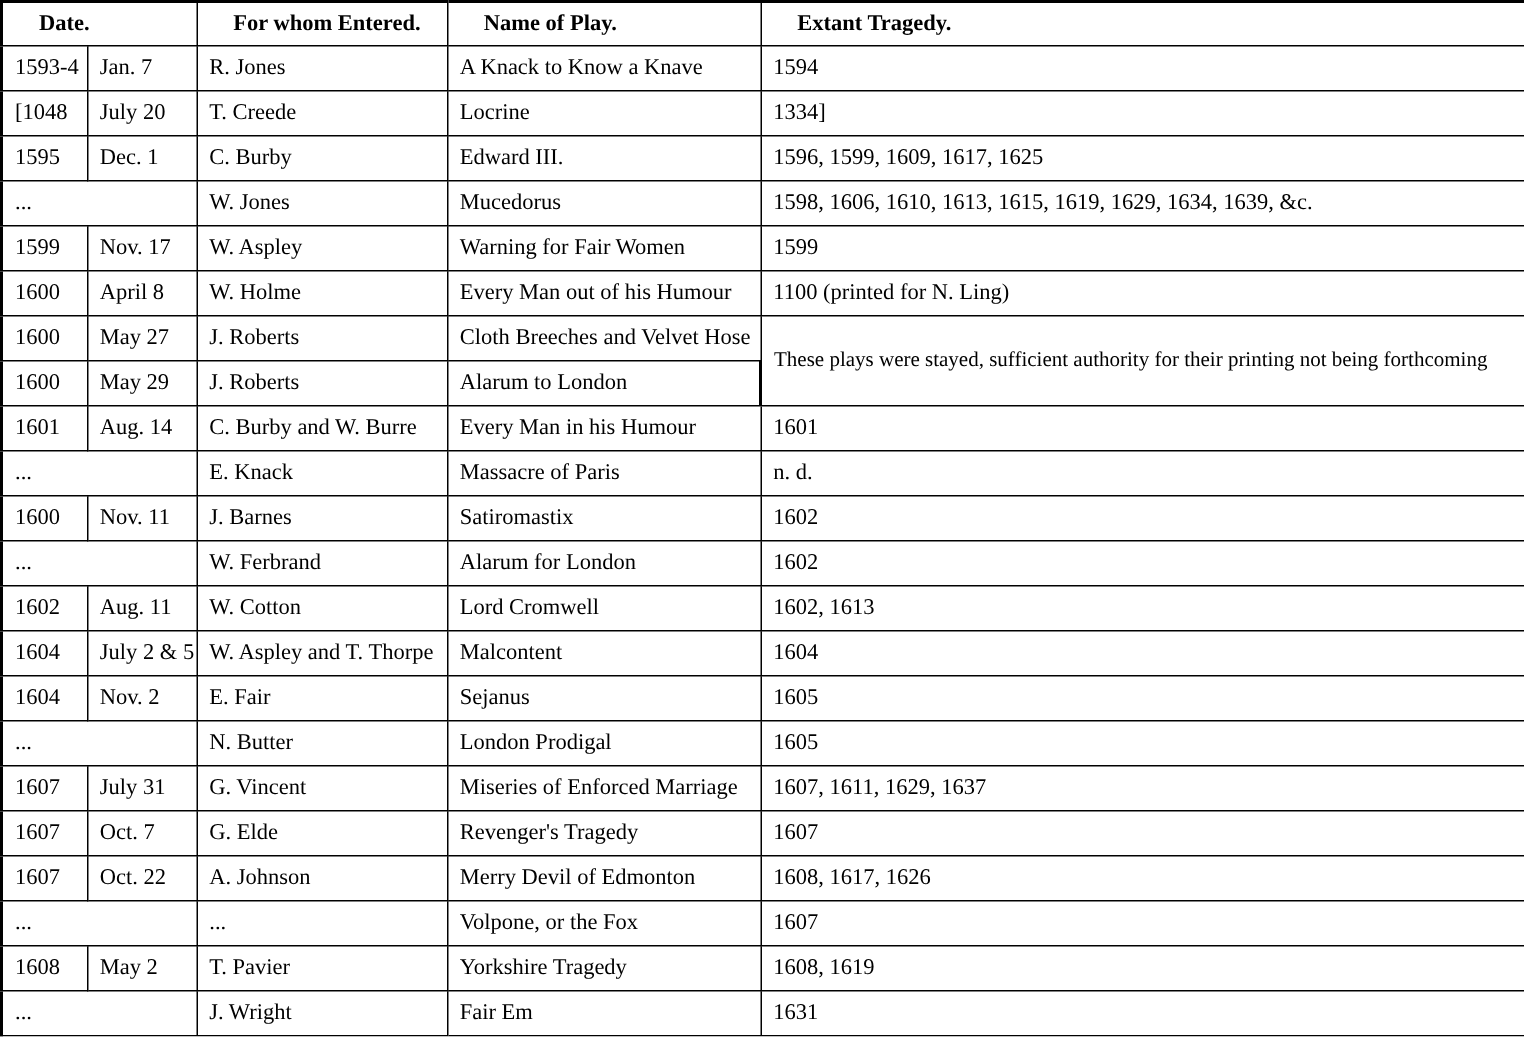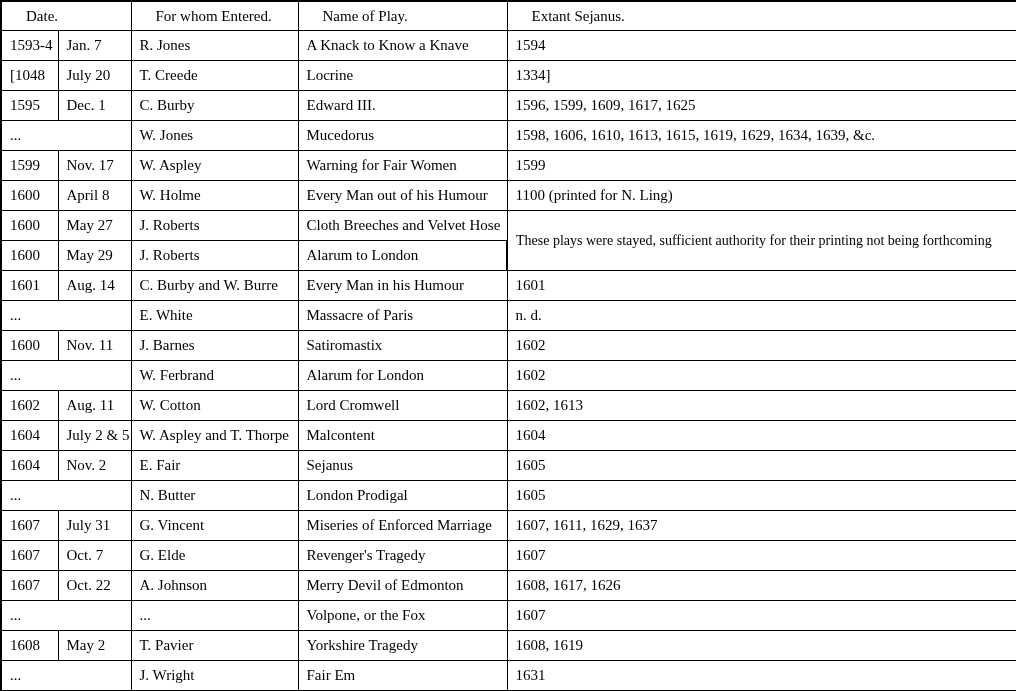--- a/index.html
+++ b/index.html
@@ -28,21 +28,21 @@
     border: 1px solid #000000;
     padding: 0 2px 0 8px;
     height: 29px;
     vertical-align: middle;
     text-align: left;
     white-space: nowrap;
     overflow: hidden;
     background: #ffffff;
   }
   table.register thead th {
-    font-weight: normal;
+    font-weight: bold;
     height: 28px;
     padding-left: 24px;
   }
   table.register td.stayed {
     font-size: 14px;
   }
   
   table.register tr > *:first-child { border-left: 2px solid #000; }
   table.register tr > *:last-child  { border-right: 2px solid #000; }
   table.register thead tr > *       { border-top: 2px solid #000; }
@@ -58,21 +58,21 @@
       <col style="width:73px">
       <col style="width:167px">
       <col style="width:209px">
       <col style="width:510px">
     </colgroup>
     <thead>
       <tr>
         <th colspan="2">Date.</th>
         <th>For whom Entered.</th>
         <th>Name of Play.</th>
-        <th>Extant Sejanus.</th>
+        <th>Extant Tragedy.</th>
       </tr>
     </thead>
     <tbody>
         <tr>
           <td>1593-4</td>
           <td>Jan. 7</td>
           <td>R. Jones</td>
           <td>A Knack to Know a Knave</td>
           <td>1594</td>
         </tr>
@@ -125,21 +125,21 @@
         </tr>
         <tr>
           <td>1601</td>
           <td>Aug. 14</td>
           <td>C. Burby and W. Burre</td>
           <td>Every Man in his Humour</td>
           <td>1601</td>
         </tr>
         <tr>
           <td colspan="2">...</td>
-          <td>E. White</td>
+          <td>E. Knack</td>
           <td>Massacre of Paris</td>
           <td>n. d.</td>
         </tr>
         <tr>
           <td>1600</td>
           <td>Nov. 11</td>
           <td>J. Barnes</td>
           <td>Satiromastix</td>
           <td>1602</td>
         </tr>

